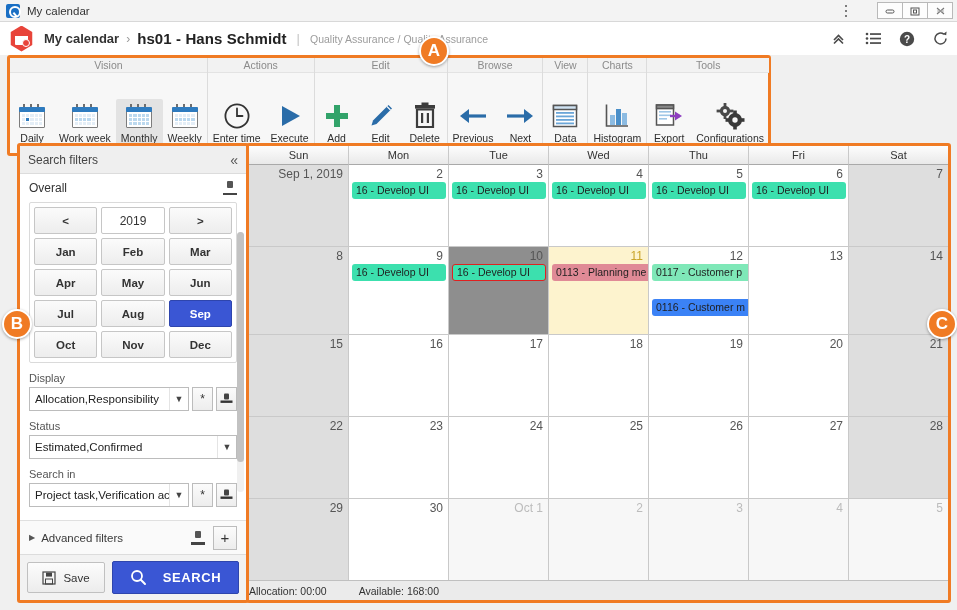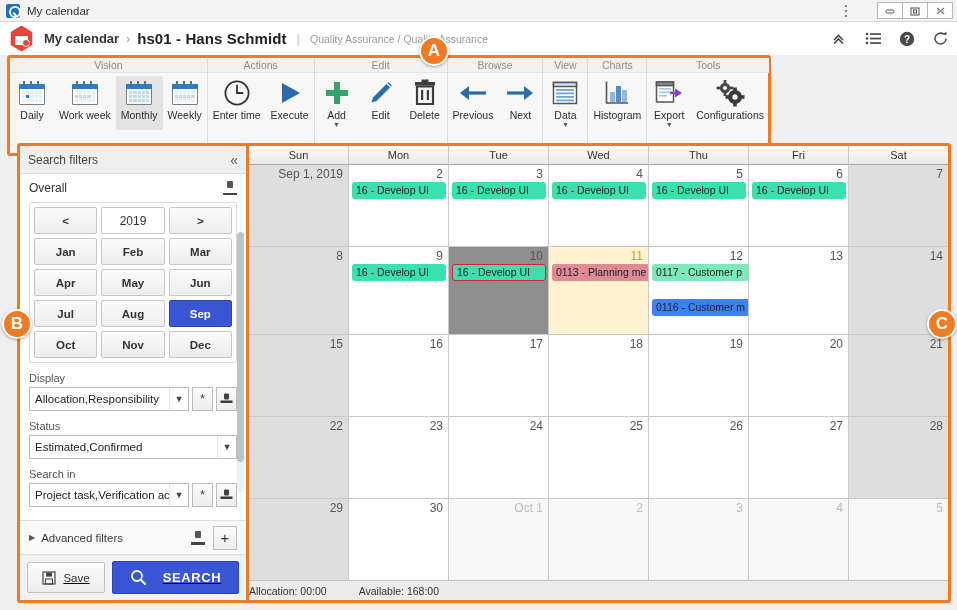--- a/index.html
+++ b/index.html
@@ -82,21 +82,21 @@
   }
   .rib-group {
     height: 100%; display: flex; flex-direction: column;
     border-right: 1px solid #dcdcdc;
   }
   .rib-group:last-child { border-right: none; }
   .rib-glabel {
     height: 15px; font-size: 10.5px; color: #8b8b8b; text-align: center;
     line-height: 15px; border-bottom: 1px solid #e3e3e3; background: #f2f2f2;
   }
-  .rib-items { flex: 1; display: flex; align-items: flex-start; padding-top: 3px; }
+  .rib-items { flex: 1; display: flex; align-items: flex-end; padding-top: 3px; }
   .rib-btn {
     display: flex; flex-direction: column; align-items: center; justify-content: flex-start;
     padding: 2px 5px 0; min-width: 44px; height: 54px; cursor: pointer; border-radius: 2px;
   }
   .rib-btn.active { background: #e3e3e3; }
   .rib-ico { height: 30px; display: flex; align-items: center; justify-content: center; }
   .rib-lbl { font-size: 10.5px; color: #2e2e2e; margin-top: 1px; white-space: nowrap; }
   .rib-caret { font-size: 7px; color: #555; line-height: 5px; margin-top: 1px; }
 
   
@@ -183,21 +183,21 @@
   }
   .adv-row .tri { font-size: 8px; color: #555; margin-right: 6px; }
   .adv-row .txt { font-size: 11.5px; color: #3a3a3a; }
   .adv-plus {
     margin-left: 8px; width: 24px; height: 24px; border: 1px solid #bcbcbc;
     background: linear-gradient(#fbfbfb,#ededed); display: flex; align-items: center;
     justify-content: center; font-size: 15px; color: #333;
   }
   .sb-foot {
     height: 46px; background: #f2f2f2; border-top: 1px solid #dcdcdc;
-    display: flex; align-items: center; padding: 0 7px; gap: 7px; flex: none; text-decoration: underline;
+    display: flex; align-items: center; padding: 0 7px; gap: 7px; flex: none;
   }
   .save-btn {
     width: 78px; height: 31px; border: 1px solid #c0c0c0; background: linear-gradient(#fcfcfc,#ececec);
     display: flex; align-items: center; justify-content: center; gap: 7px;
     font-size: 11.5px; color: #333; border-radius: 2px; cursor: pointer;
   }
   .search-btn {
     flex: 1; height: 33px; background: #3a56d4; border: 1px solid #2e45ad; border-radius: 2px;
     color: #fff; font-size: 13px; font-weight: bold; letter-spacing: .6px;
     display: flex; align-items: center; justify-content: center; gap: 16px; cursor: pointer;

